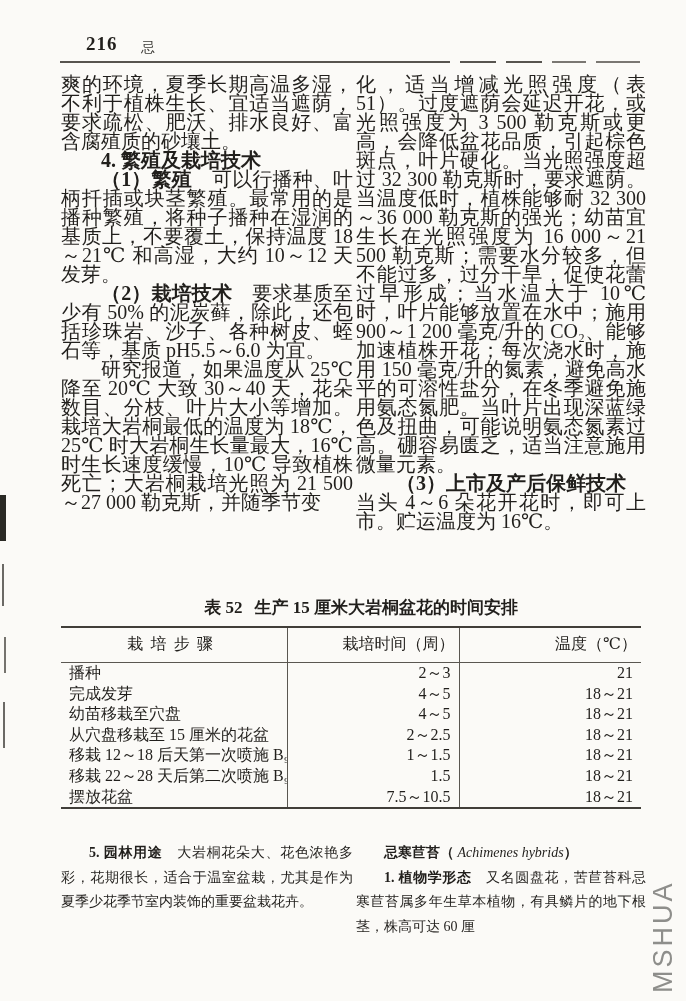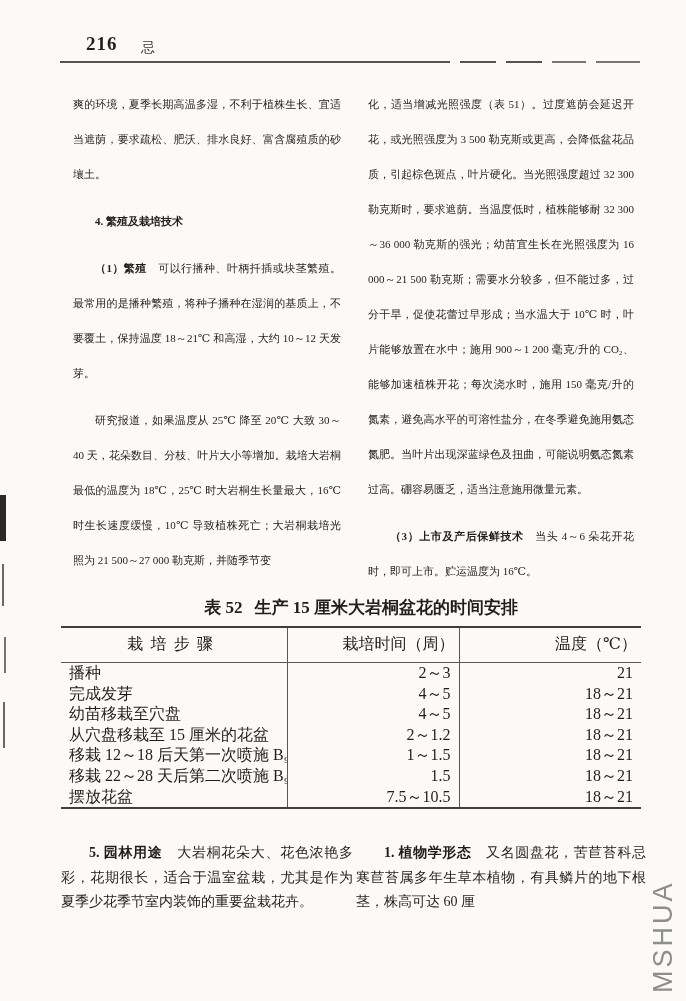--- a/index.html
+++ b/index.html
@@ -13,21 +13,21 @@
   .rule-seg{position:absolute;top:61px;height:2px;background:#57544f;}
   .rs1{left:60px;width:390px;}
   .rs2{left:460px;width:36px;}
   .rs3{left:506px;width:36px;}
   .rs4{left:552px;width:34px;height:1.5px;background:#7a7772;}
   .rs5{left:596px;width:44px;height:1.5px;background:#7a7772;}
 
   .col{position:absolute;top:75px;}
   .col-left{left:61px;width:292px;}
   .col-right{left:356px;width:290px;}
-  .col p{margin:12px;font-size:11px;line-height:35px;text-align:justify;}
+  .col p{margin:0;font-size:20px;line-height:19px;text-align:justify;}
   .indent{text-indent:2em;}
   .runlabel{font-weight:bold;font-family:Liberation Serif, serif;}
 
   .table-wrap{position:absolute;left:61px;top:597px;width:580px;}
   .tcaption{text-align:center;font-weight:bold;font-size:17px;line-height:22px;margin:0 0 7px 0;}
   .tcaption .cap-label{margin-right:12px;margin-left:20px;}
   table{width:100%;border-collapse:collapse;font-size:16px;table-layout:fixed;}
   .cw0{width:226px;} .cw1{width:172px;} .cw2{width:182px;}
   thead th{
     font-weight:normal;padding:6px 4px 7px 4px;
@@ -68,20 +68,21 @@
   <div class="rule-seg rs2"></div>
   <div class="rule-seg rs3"></div>
   <div class="rule-seg rs4"></div>
   <div class="rule-seg rs5"></div>
 </div>
 
 <div class="col col-left">
   <p>爽的环境，夏季长期高温多湿，不利于植株生长、宜适当遮荫，要求疏松、肥沃、排水良好、富含腐殖质的砂壤土。</p>
   <p class="indent runlabel">4. 繁殖及栽培技术</p>
   <p class="indent"><span class="runlabel">（1）繁殖</span><span>　可以行播种、叶柄扦插或块茎繁殖。最常用的是播种繁殖，将种子播种在湿润的基质上，不要覆土，保持温度 18～21℃ 和高湿，大约 10～12 天发芽。</span></p>
+  <p class="indent"><span class="runlabel">（2）栽培技术</span><span>　要求基质至少有 50% 的泥炭藓，除此，还包括珍珠岩、沙子、各种树皮、蛭石等，基质 pH5.5～6.0 为宜。</span></p>
   <p class="indent">研究报道，如果温度从 25℃ 降至 20℃ 大致 30～40 天，花朵数目、分枝、叶片大小等增加。栽培大岩桐最低的温度为 18℃，25℃ 时大岩桐生长量最大，16℃ 时生长速度缓慢，10℃ 导致植株死亡；大岩桐栽培光照为 21 500～27 000 勒克斯，并随季节变</p>
 </div>
 
 <div class="col col-right">
   <p>化，适当增减光照强度（表 51）。过度遮荫会延迟开花，或光照强度为 3 500 勒克斯或更高，会降低盆花品质，引起棕色斑点，叶片硬化。当光照强度超过 32 300 勒克斯时，要求遮荫。当温度低时，植株能够耐 32 300～36 000 勒克斯的强光；幼苗宜生长在光照强度为 16 000～21 500 勒克斯；需要水分较多，但不能过多，过分干旱，促使花蕾过早形成；当水温大于 10℃ 时，叶片能够放置在水中；施用 900～1 200 毫克/升的 CO₂、能够加速植株开花；每次浇水时，施用 150 毫克/升的氮素，避免高水平的可溶性盐分，在冬季避免施用氨态氮肥。当叶片出现深蓝绿色及扭曲，可能说明氨态氮素过高。硼容易匮乏，适当注意施用微量元素。</p>
   <p class="indent"><span class="runlabel">（3）上市及产后保鲜技术</span><span>　当头 4～6 朵花开花时，即可上市。贮运温度为 16℃。</span></p>
 </div>
 
 <div class="table-wrap">
   <p class="tcaption"><span class="cap-label">表 52</span><span>生产 15 厘米大岩桐盆花的时间安排</span></p>
@@ -109,21 +110,21 @@
           <td class="c1">4～5</td>
           <td class="c2">18～21</td>
         </tr>
         <tr>
           <td class="c0">幼苗移栽至穴盘</td>
           <td class="c1">4～5</td>
           <td class="c2">18～21</td>
         </tr>
         <tr>
           <td class="c0">从穴盘移栽至 15 厘米的花盆</td>
-          <td class="c1">2～1.2</td>
+          <td class="c1">2～2.5</td>
           <td class="c2">18～21</td>
         </tr>
         <tr>
           <td class="c0">移栽 12～18 后天第一次喷施 B₉</td>
           <td class="c1">1～1.5</td>
           <td class="c2">18～21</td>
         </tr>
         <tr>
           <td class="c0">移栽 22～28 天后第二次喷施 B₉</td>
           <td class="c1">1.5</td>
@@ -136,20 +137,21 @@
         </tr>
       </tbody>
   </table>
 </div>
 
 <div class="bottom col-left" style="position:absolute;left:61px;width:292px;">
   <p class="indent"><span class="runlabel">5. 园林用途</span><span>　大岩桐花朵大、花色浓艳多彩，花期很长，适合于温室盆栽，尤其是作为夏季少花季节室内装饰的重要盆栽花卉。</span></p>
 </div>
 
 <div class="bottom col-right" style="position:absolute;left:356px;width:290px;">
+  <p class="indent species-heading"><span>忌寒苣苔</span><span>（ </span><i>Achimenes hybrids</i><span>）</span></p>
   <p class="indent"><span class="runlabel">1. 植物学形态</span><span>　又名圆盘花，苦苣苔科忌寒苣苔属多年生草本植物，有具鳞片的地下根茎，株高可达 60 厘</span></p>
 </div>
 
 <div class="watermark">MSHUA</div>
 <div class="artifact a1"></div>
 <div class="artifact a2"></div>
 <div class="artifact a3"></div>
 <div class="artifact a4"></div>
 
 </body></html>

